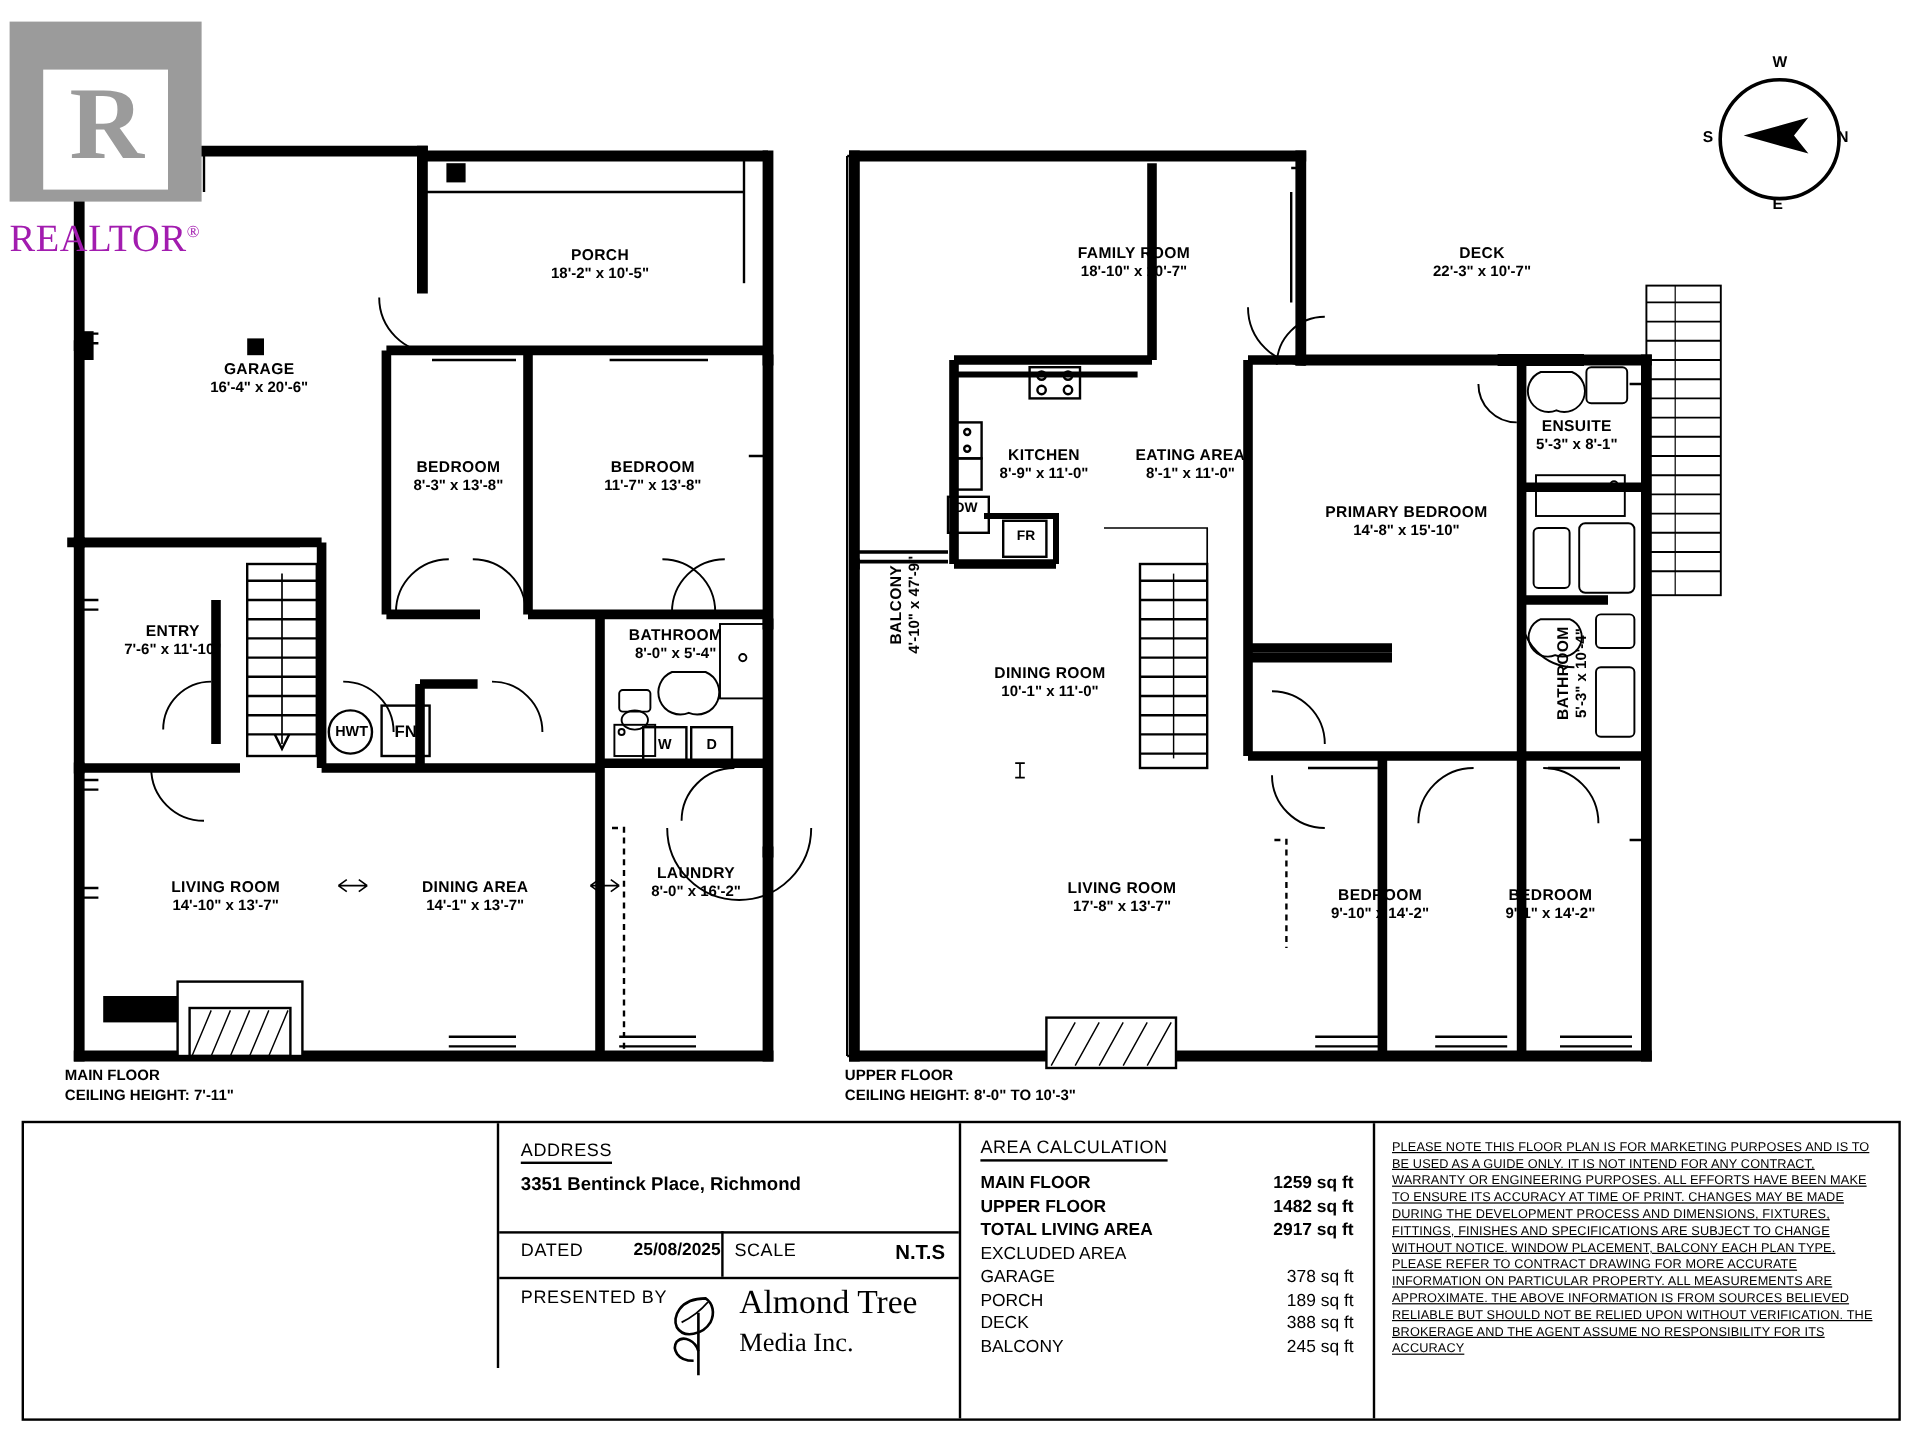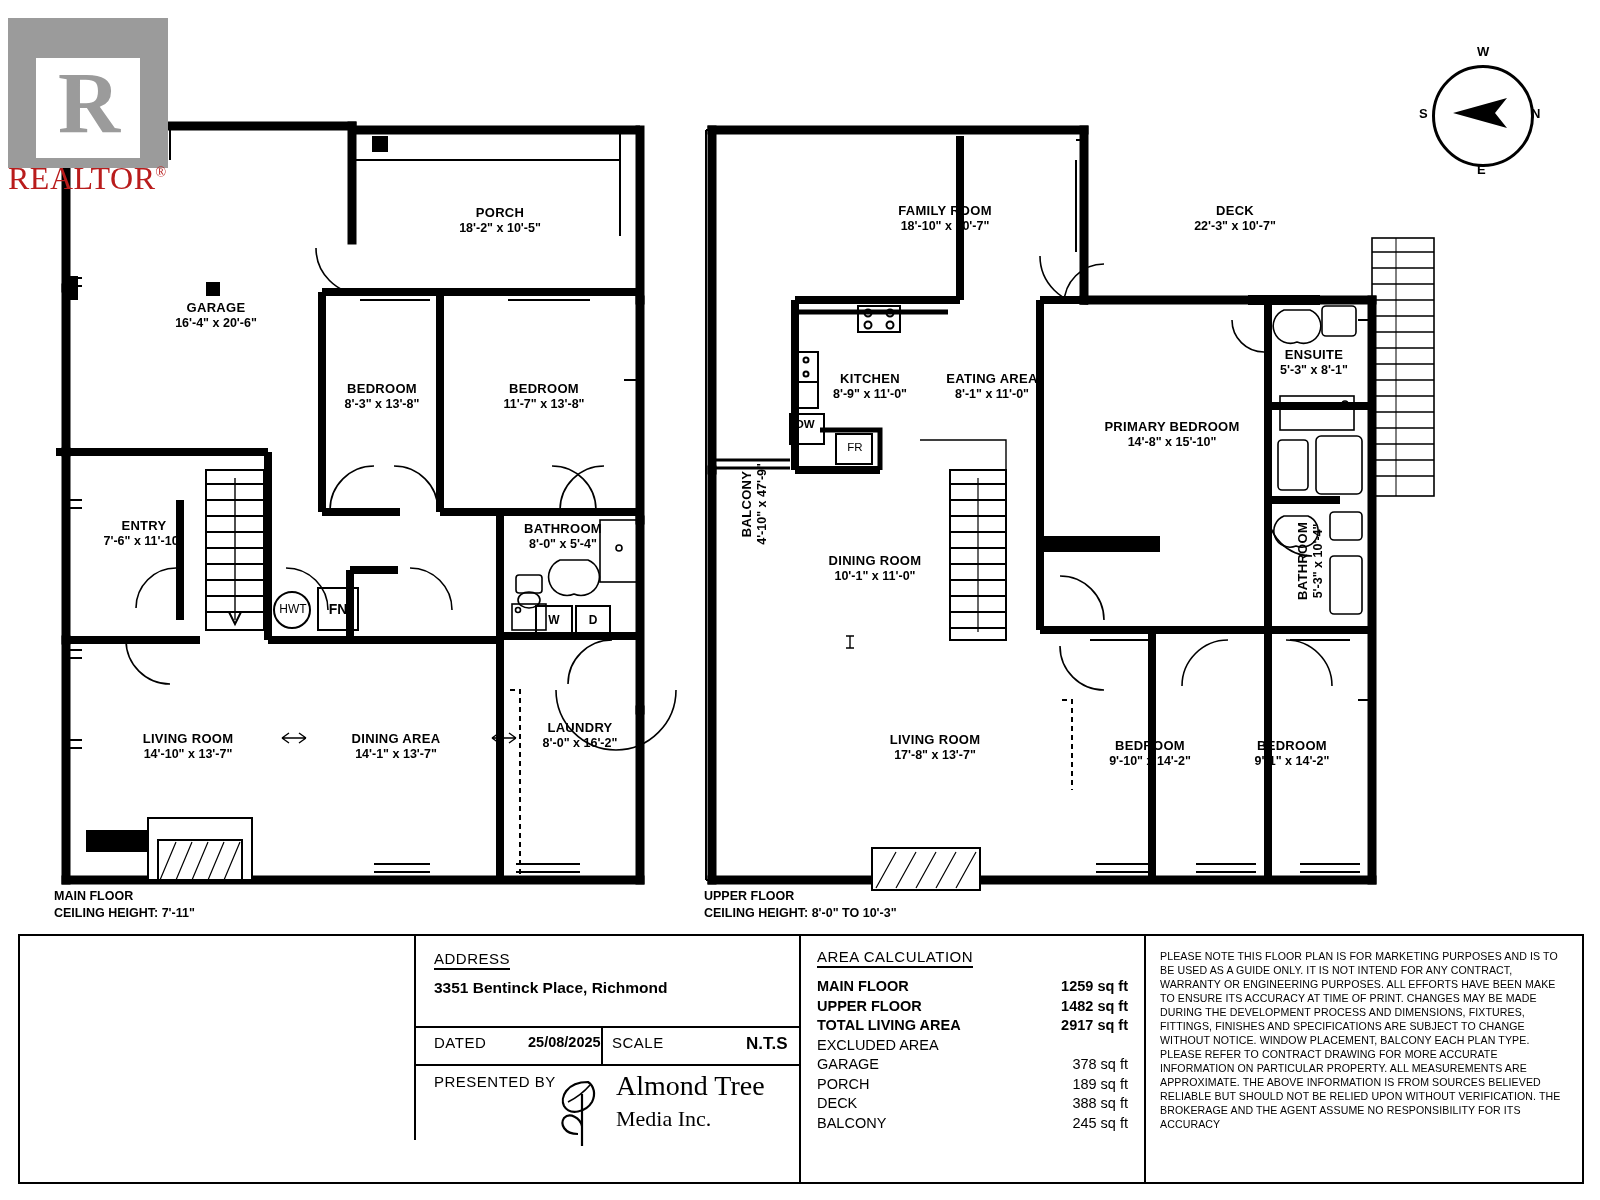--- a/index.html
+++ b/index.html
@@ -8,38 +8,38 @@
   .lbl{position:absolute;text-align:center;line-height:1.25;white-space:nowrap;}
   .lbl .nm{font-weight:bold;font-size:13px;letter-spacing:.3px;}
   .lbl .dim{font-size:12.5px;font-weight:bold;}
   .vert{transform-origin:center center;}
   .footnote{position:absolute;font-size:12.5px;font-weight:bold;line-height:1.35;}
   
   .wm{position:absolute;left:8px;top:18px;width:170px;height:170px;}
   .wm .box{position:absolute;left:0;top:0;width:160px;height:150px;background:#9b9b9b;}
   .wm .inner{position:absolute;left:28px;top:40px;width:104px;height:100px;background:#fff;}
   .wm .rtxt{position:absolute;left:50px;top:42px;font-size:86px;font-weight:bold;color:#9b9b9b;line-height:1;font-family:"Liberation Serif",serif;}
-  .wm .word{position:absolute;left:0;top:142px;font-size:32px;color:#b91c1c;font-family:"Liberation Serif",serif;letter-spacing:.5px;}
+  .wm .word{position:absolute;left:0;top:162px;font-size:32px;color:#a21caf;font-family:"Liberation Serif",serif;letter-spacing:.5px;}
   .wm .reg{font-size:14px;vertical-align:super;}
   
   .compass{position:absolute;left:1432px;top:65px;width:96px;height:96px;border:3px solid #000;border-radius:50%;background:#fff;}
   .compass .n,.compass .s,.compass .e,.compass .w{position:absolute;font-size:13px;font-weight:bold;}
   
   .infobar{position:absolute;left:18px;top:934px;width:1566px;height:250px;border:2px solid #000;box-sizing:border-box;}
   .cell-addr{position:absolute;left:394px;top:0;width:385px;height:204px;border-left:2px solid #000;box-sizing:border-box;}
   .cell-area{position:absolute;left:779px;top:0;width:345px;height:246px;border-left:2px solid #000;box-sizing:border-box;}
   .cell-note{position:absolute;left:1124px;top:0;width:438px;height:246px;border-left:2px solid #000;box-sizing:border-box;padding:14px 10px 0 14px;}
   .hdr{font-size:15px;letter-spacing:.5px;display:inline-block;border-bottom:2px solid #000;padding-bottom:1px;}
   .addr-val{font-weight:bold;font-size:15.5px;margin-top:9px;}
   .row-sub{position:absolute;left:0;top:90px;width:100%;border-top:2px solid #000;height:1px;}
   .vsep{position:absolute;left:185px;top:90px;bottom:0;width:2px;background:#000;height:38px;}
   .hsep2{position:absolute;left:0;top:128px;width:100%;height:2px;background:#000;}
   .area-line{display:flex;justify-content:space-between;font-size:14.5px;margin-bottom:3.5px;}
   .area-line.b{font-weight:bold;}
-  .note-txt{font-size:10.6px;line-height:1.32;letter-spacing:.1px;}
+  .note-txt{font-size:10.6px;line-height:1.32;letter-spacing:.1px;text-decoration:underline;}
 </style>
 </head>
 <body>
 
 <svg id="plan" viewBox="0 0 1600 1200">
   <g fill="none" stroke="#000">
 
   <g stroke-width="9" stroke-linecap="square">
     <path d="M66 126 H352"></path>
     <path d="M66 126 V288"></path>
@@ -312,21 +312,21 @@
     <div class="dim">14'-10" x 13'-7"</div>
 </div>
 <div class="lbl" style="left:316px;top:731px;width:160px">
   <div class="nm">DINING AREA</div>
     <div class="dim">14'-1" x 13'-7"</div>
 </div>
 <div class="lbl" style="left:500px;top:720px;width:160px">
   <div class="nm">LAUNDRY</div>
     <div class="dim">8'-0" x 16'-2"</div>
 </div>
-<div class="lbl" style="left:272px;top:602px;width:42px;font-size:12px;font-weight:normal">HWT</div>
+<div class="lbl" style="left:272px;top:602px;width:42px;font-size:12px;font-weight:bold">HWT</div>
 <div class="lbl" style="left:320px;top:601px;width:36px;font-size:14px;font-weight:bold">FN</div>
 <div class="lbl" style="left:538px;top:613px;width:32px;font-size:12px;font-weight:bold">W</div>
 <div class="lbl" style="left:578px;top:613px;width:30px;font-size:12px;font-weight:bold">D</div>
 
 <div class="footnote" style="left:54px;top:888px">
   <div>MAIN FLOOR</div>
   <div>CEILING HEIGHT: 7'-11"</div>
 </div>
 
 <div class="lbl" style="left:860px;top:203px;width:170px">
@@ -371,21 +371,21 @@
 </div>
 <div class="lbl" style="left:1070px;top:738px;width:160px">
   <div class="nm">BEDROOM</div>
     <div class="dim">9'-10" x 14'-2"</div>
 </div>
 <div class="lbl" style="left:1212px;top:738px;width:160px">
   <div class="nm">BEDROOM</div>
     <div class="dim">9'-1" x 14'-2"</div>
 </div>
 <div class="lbl" style="left:788px;top:417px;width:34px;font-size:11.5px;font-weight:bold">DW</div>
-<div class="lbl" style="left:840px;top:440px;width:30px;font-size:11.5px;font-weight:normal">FR</div>
+<div class="lbl" style="left:840px;top:440px;width:30px;font-size:11.5px;font-weight:bold">FR</div>
 
 <div class="footnote" style="left:704px;top:888px">
   <div>UPPER FLOOR</div>
   <div>CEILING HEIGHT: 8'-0" TO 10'-3"</div>
 </div>
 
 <div class="infobar">
 
   <div class="cell-addr" style="padding:14px 0 0 18px;">
     <div class="hdr">ADDRESS</div>

